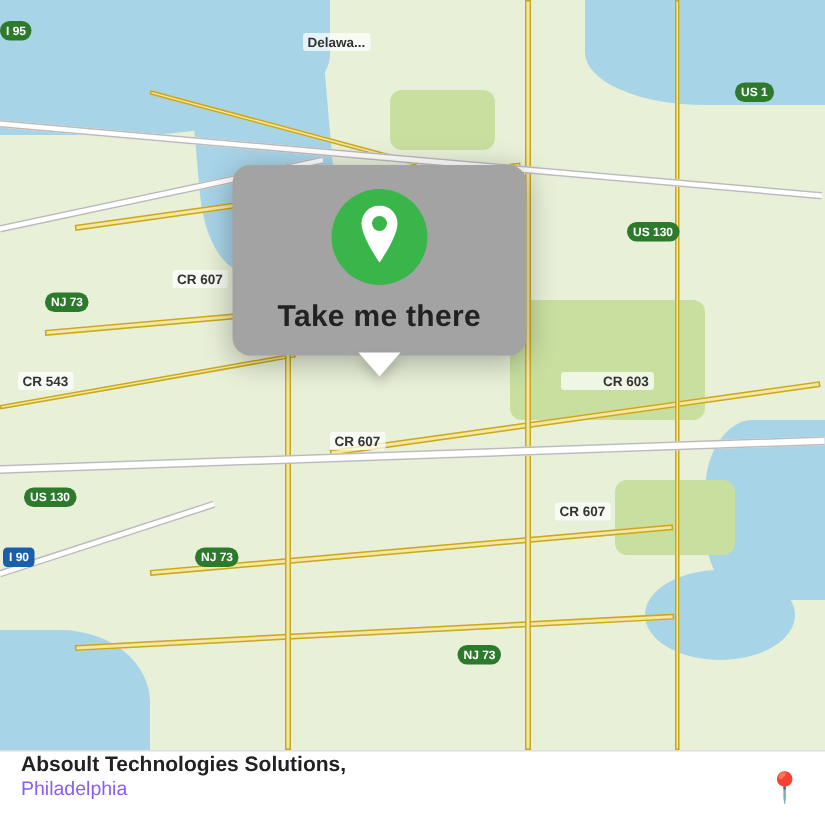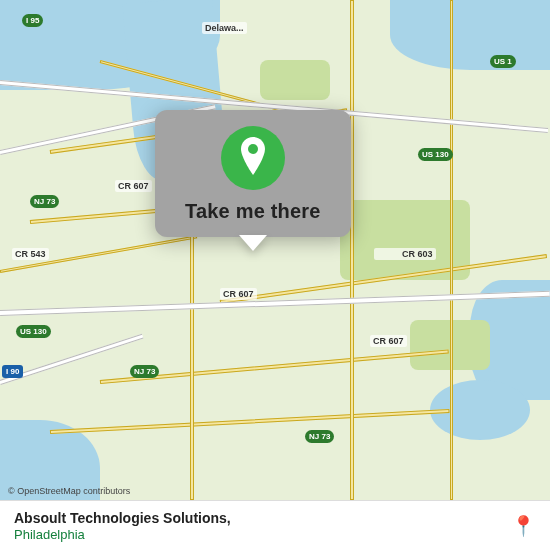--- a/index.html
+++ b/index.html
@@ -161,21 +161,20 @@
       color: #444;
     }
 
     
     .bottom-bar {
       width: 550px;
       height: 50px;
       background: white;
       border-top: 1px solid #ddd;
       display: flex;
-      align-items: center;
       padding: 0 14px;
       gap: 10px;
     }
 
     .bottom-logo {
       margin-left: auto;
     }
 
     .moovit-logo {
       display: flex;
@@ -196,21 +195,21 @@
     }
 
     .bottom-title {
       font-size: 14px;
       font-weight: bold;
       color: #222;
     }
 
     .bottom-subtitle {
       font-size: 13px;
-      color: #15803d;
+      color: #8b5cf6;
     }
 
     
     .green-area {
       position: absolute;
       background: #c8dfa0;
       border-radius: 8px;
     }
   </style>
 </head>
@@ -241,21 +240,21 @@
 
   <div style="position:absolute;top:150px;left:190px;width:4px;height:350px;background:#f5e6a0;border:1px solid #c8a820;"></div>
   <div style="position:absolute;top:0;left:350px;width:4px;height:500px;background:#f5e6a0;border:1px solid #c8a820;"></div>
   <div style="position:absolute;top:0;left:450px;width:3px;height:500px;background:#f5e6a0;border:1px solid #c8a820;"></div>
 
   <div style="position:absolute;top:310px;left:0;width:550px;height:6px;background:#fff;border-top:1px solid #bbb;border-bottom:1px solid #bbb;transform:rotate(-2deg);transform-origin:left center;"></div>
   <div style="position:absolute;top:80px;left:0;width:550px;height:5px;background:#fff;border-top:1px solid #bbb;border-bottom:1px solid #bbb;transform:rotate(5deg);transform-origin:left center;"></div>
   <div style="position:absolute;top:150px;left:0;width:220px;height:5px;background:#fff;border-top:1px solid #bbb;border-bottom:1px solid #bbb;transform:rotate(-12deg);transform-origin:left center;"></div>
   <div style="position:absolute;top:380px;left:0;width:150px;height:5px;background:#fff;border-top:1px solid #bbb;border-bottom:1px solid #bbb;transform:rotate(-18deg);transform-origin:left center;"></div>
 
-  <div class="shield shield-green" style="top:14px;left:22px;">I 95</div>
+  <div class="shield shield-green" style="top:14px;left:0;">I 95</div>
   <div class="shield shield-green" style="top:55px;left:490px;">US 1</div>
   <div class="shield shield-green" style="top:195px;left:30px;">NJ 73</div>
   <div class="shield shield-green" style="top:365px;left:130px;">NJ 73</div>
   <div class="shield shield-green" style="top:430px;left:305px;">NJ 73</div>
   <div class="shield shield-green" style="top:148px;left:418px;">US 130</div>
   <div class="shield shield-green" style="top:325px;left:16px;">US 130</div>
   <div class="shield shield-blue" style="top:365px;left:2px;text-align:right;">I 90</div>
 
   <div class="road-label" style="top:180px;left:115px;">CR 607</div>
   <div class="road-label" style="top:288px;left:220px;">CR 607</div>
@@ -270,21 +269,20 @@
 
         <svg width="32" height="42" viewBox="0 0 32 42">
           <path d="M16 0C9.373 0 4 5.373 4 12c0 9 12 26 12 26S28 21 28 12C28 5.373 22.627 0 16 0z" fill="white"></path>
           <circle cx="16" cy="12" r="5" fill="#3ab54a"></circle>
         </svg>
       </div>
       <div class="popup-text">Take me there</div>
     </div>
   </div>
 
-  <div class="map-copyright">© OpenStreetMap contributors</div>
 </div>
 
 <div class="bottom-bar">
   <div style="display:flex;flex-direction:column;gap:1px;">
     <span class="bottom-title">Absoult Technologies Solutions,</span>
     <span class="bottom-subtitle">Philadelphia</span>
   </div>
   <div class="bottom-logo moovit-logo">
     <span class="moovit-pin">📍</span>
   </div>

